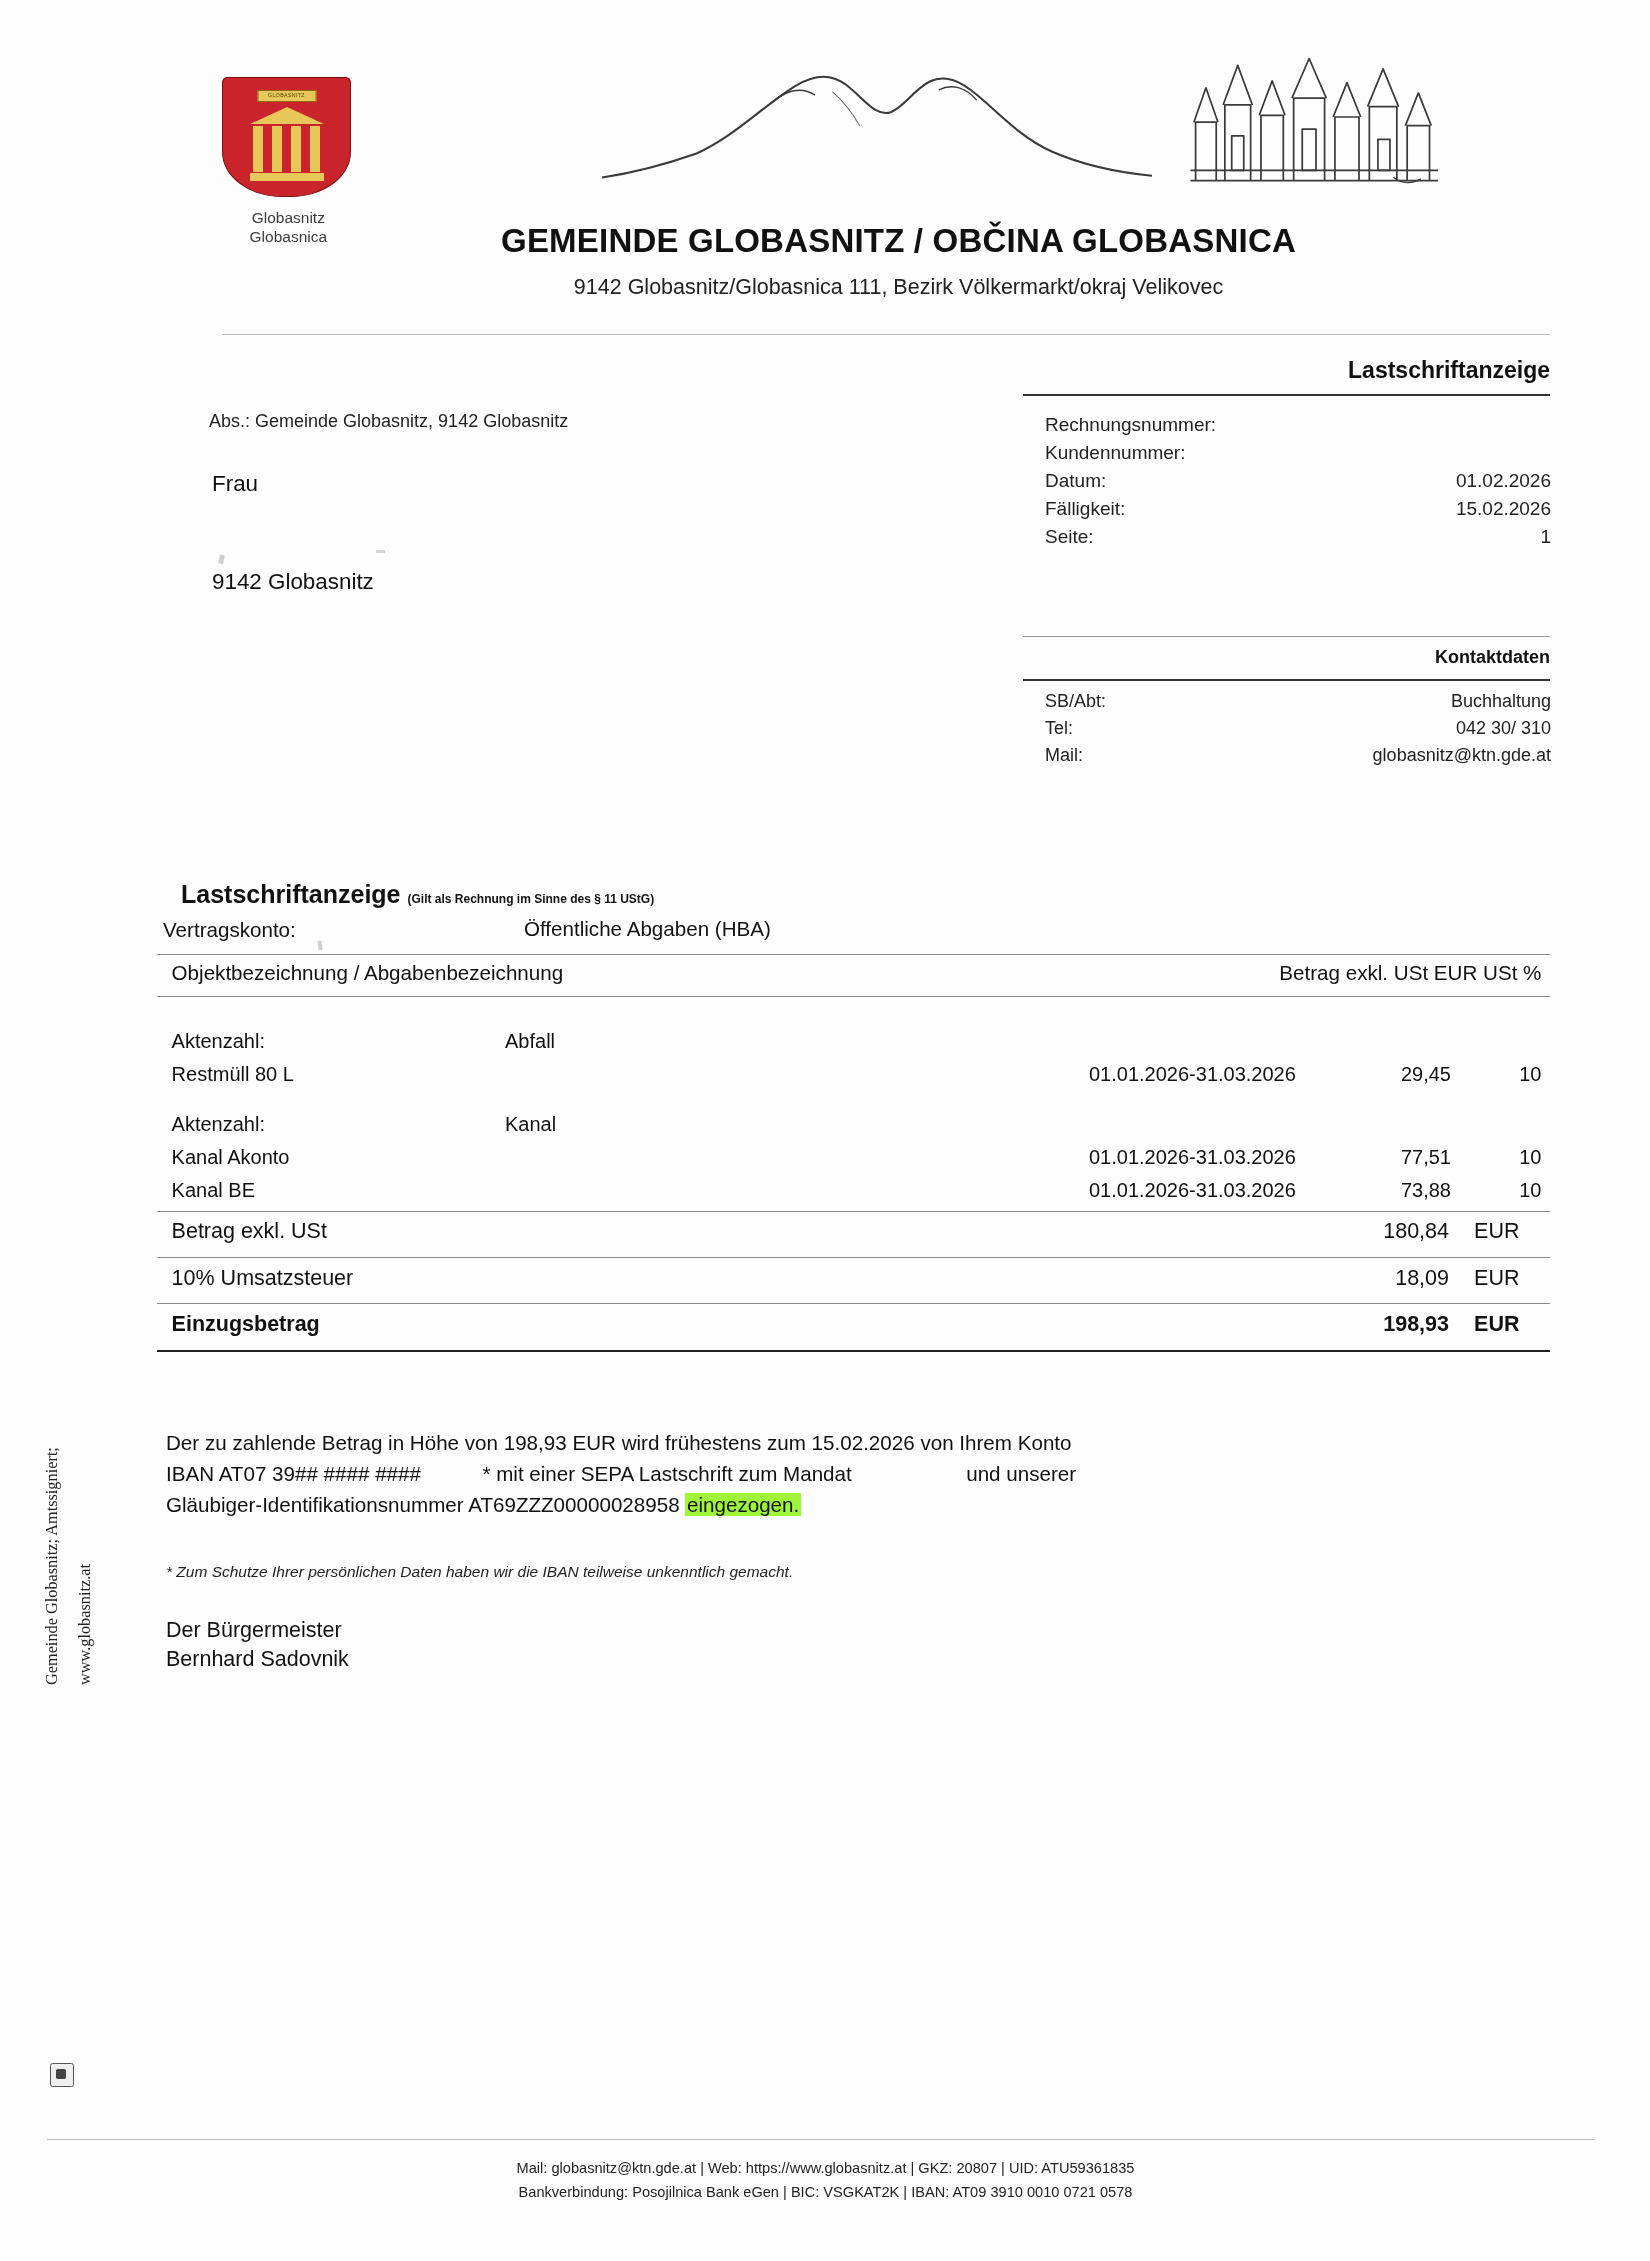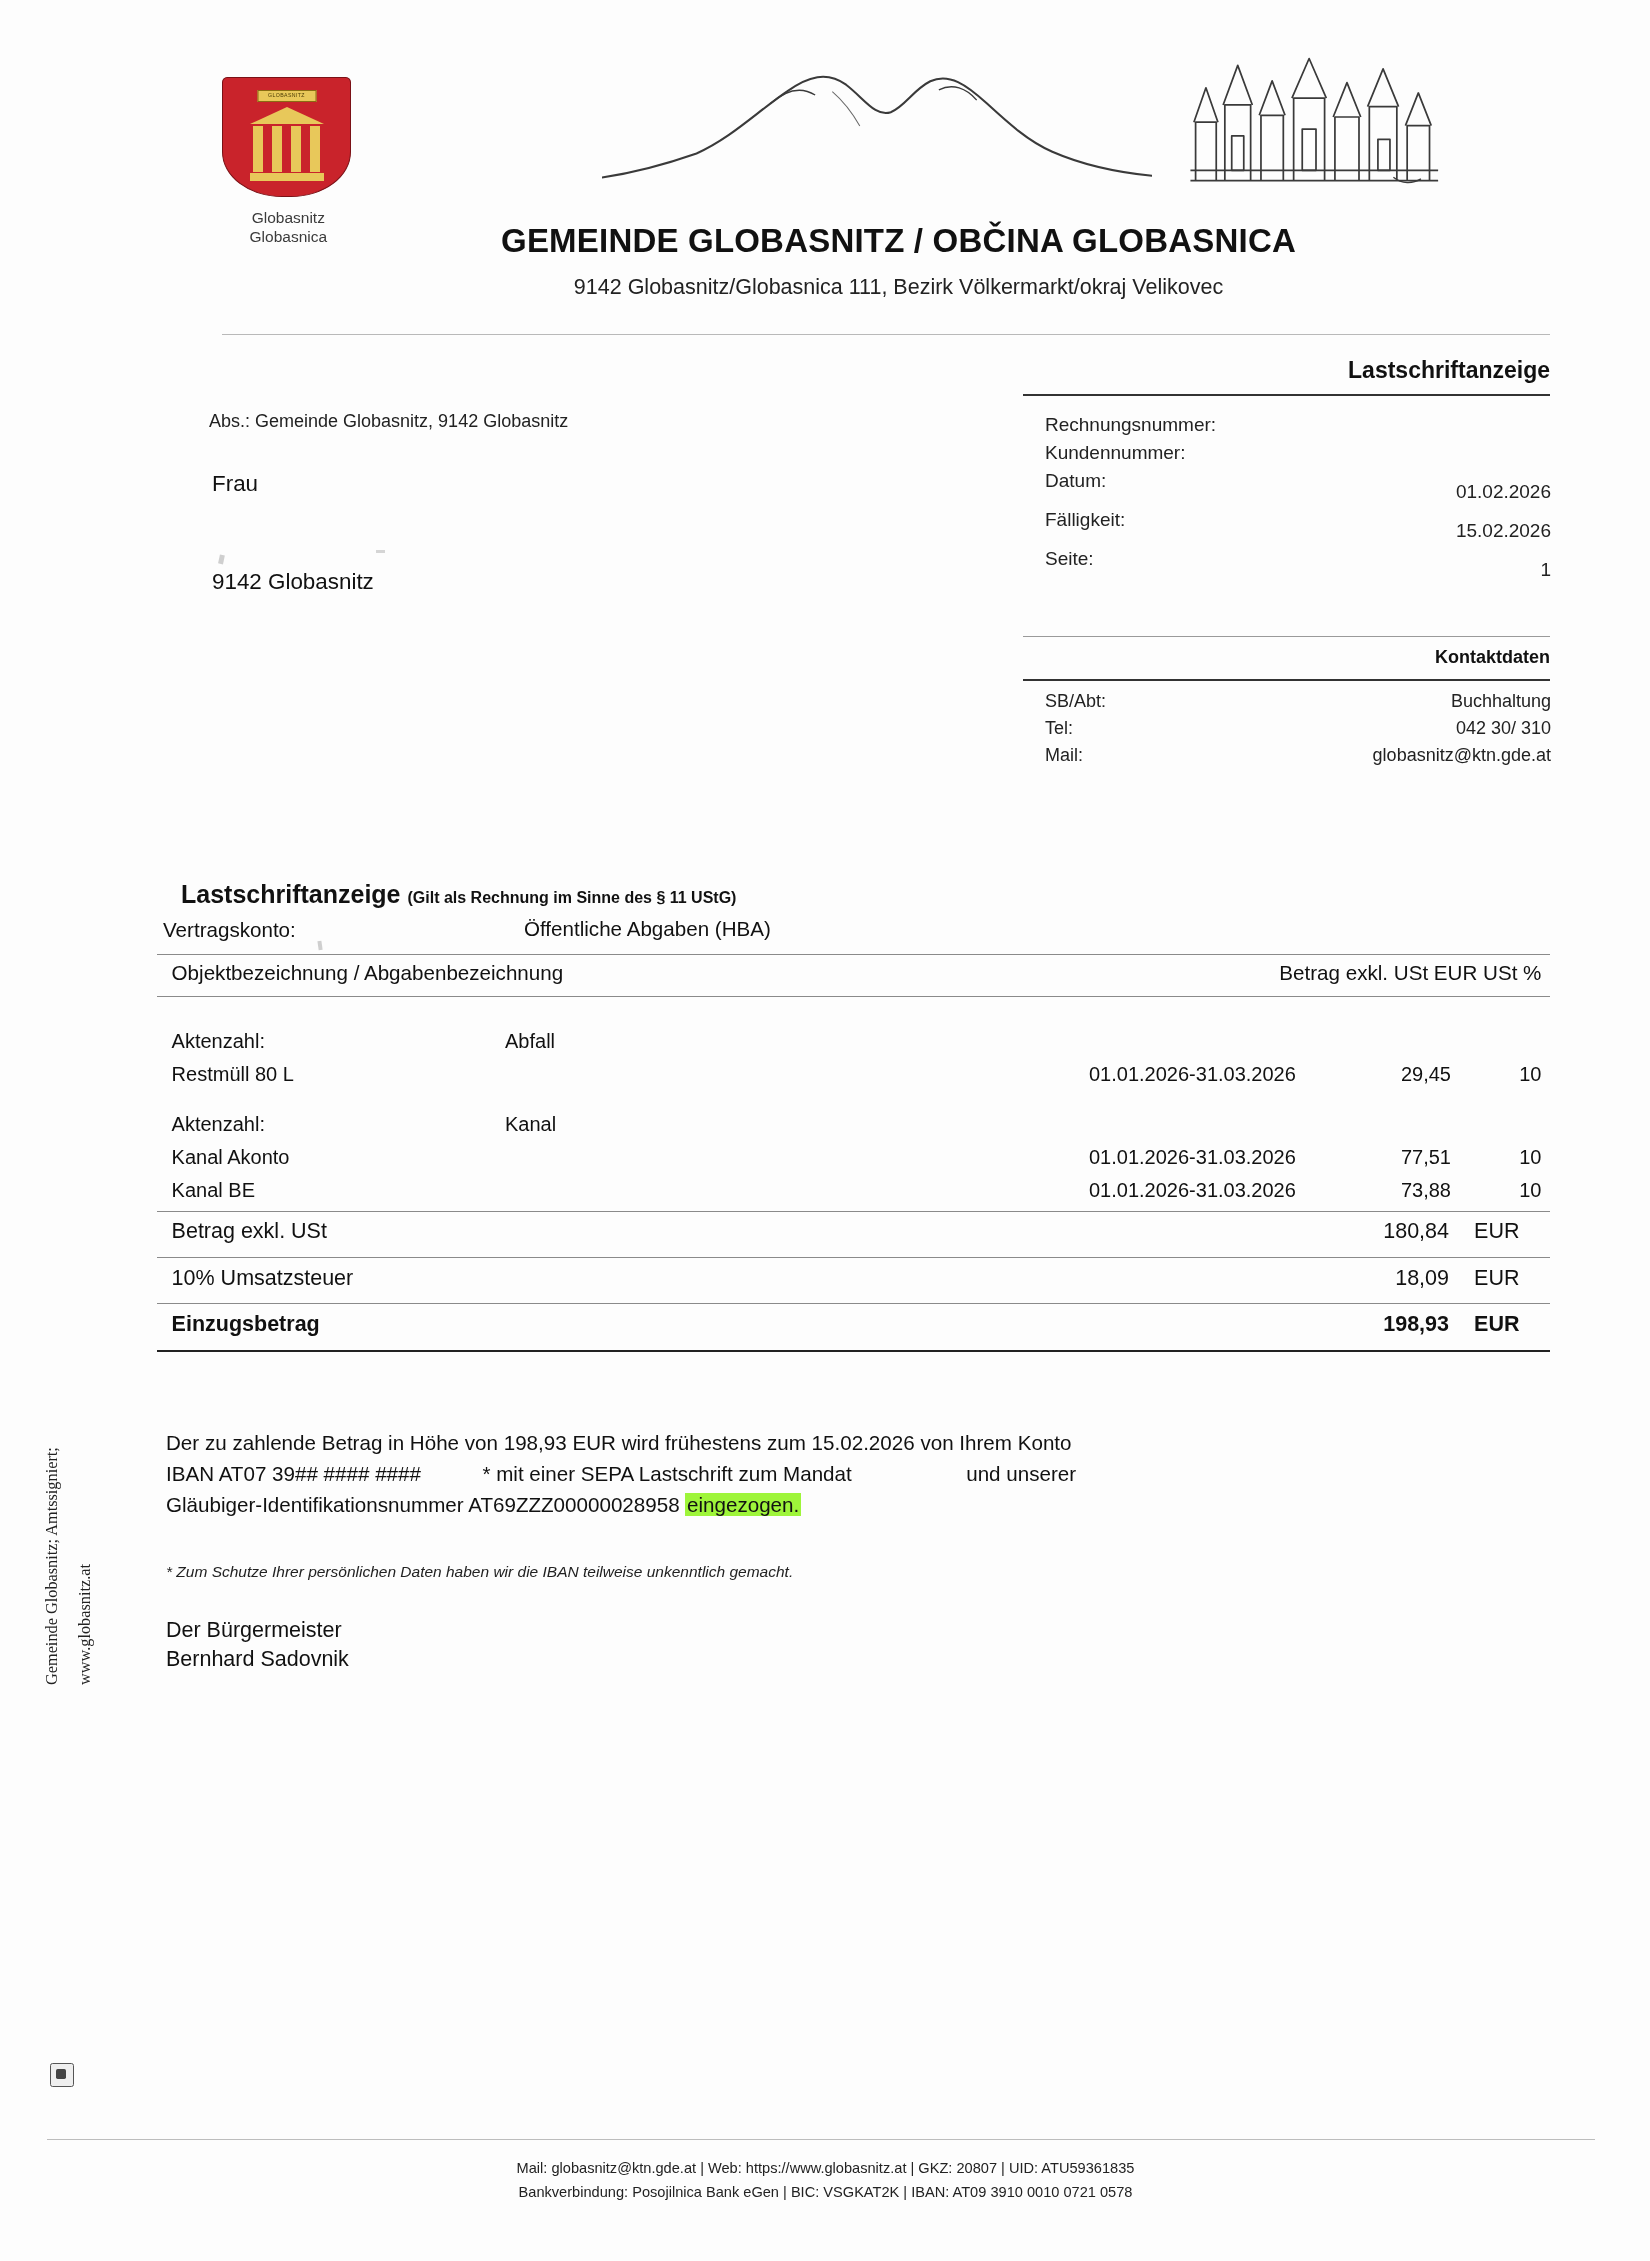--- a/index.html
+++ b/index.html
@@ -194,21 +194,21 @@
     width: 506px;
     font-size: 19px;
     color: #222;
   }
   .meta-row {
     display: flex;
     justify-content: space-between;
     line-height: 28px;
   }
   .meta-key { text-align: center; }
-  .meta-val { text-align: center; margin-top: 11px; }
+  .meta-val { text-align: center; }
 
   .contact-rule-top {
     position: absolute;
     left: 1023px;
     top: 636px;
     width: 527px;
     height: 0.9px;
     background: #9a9a9a;
   }
   .contact-title {
@@ -246,21 +246,21 @@
   
   .section-title {
     position: absolute;
     left: 181px;
     top: 880px;
     font-size: 25px;
     font-weight: bold;
     color: #111;
   }
   .section-title .note {
-    font-size: 16px;
+    font-size: 12px;
     font-weight: bold;
   }
   .vertragskonto-label {
     position: absolute;
     left: 163px;
     top: 918px;
     font-size: 20.6px;
     color: #111;
   }
   .vertragskonto-value {

